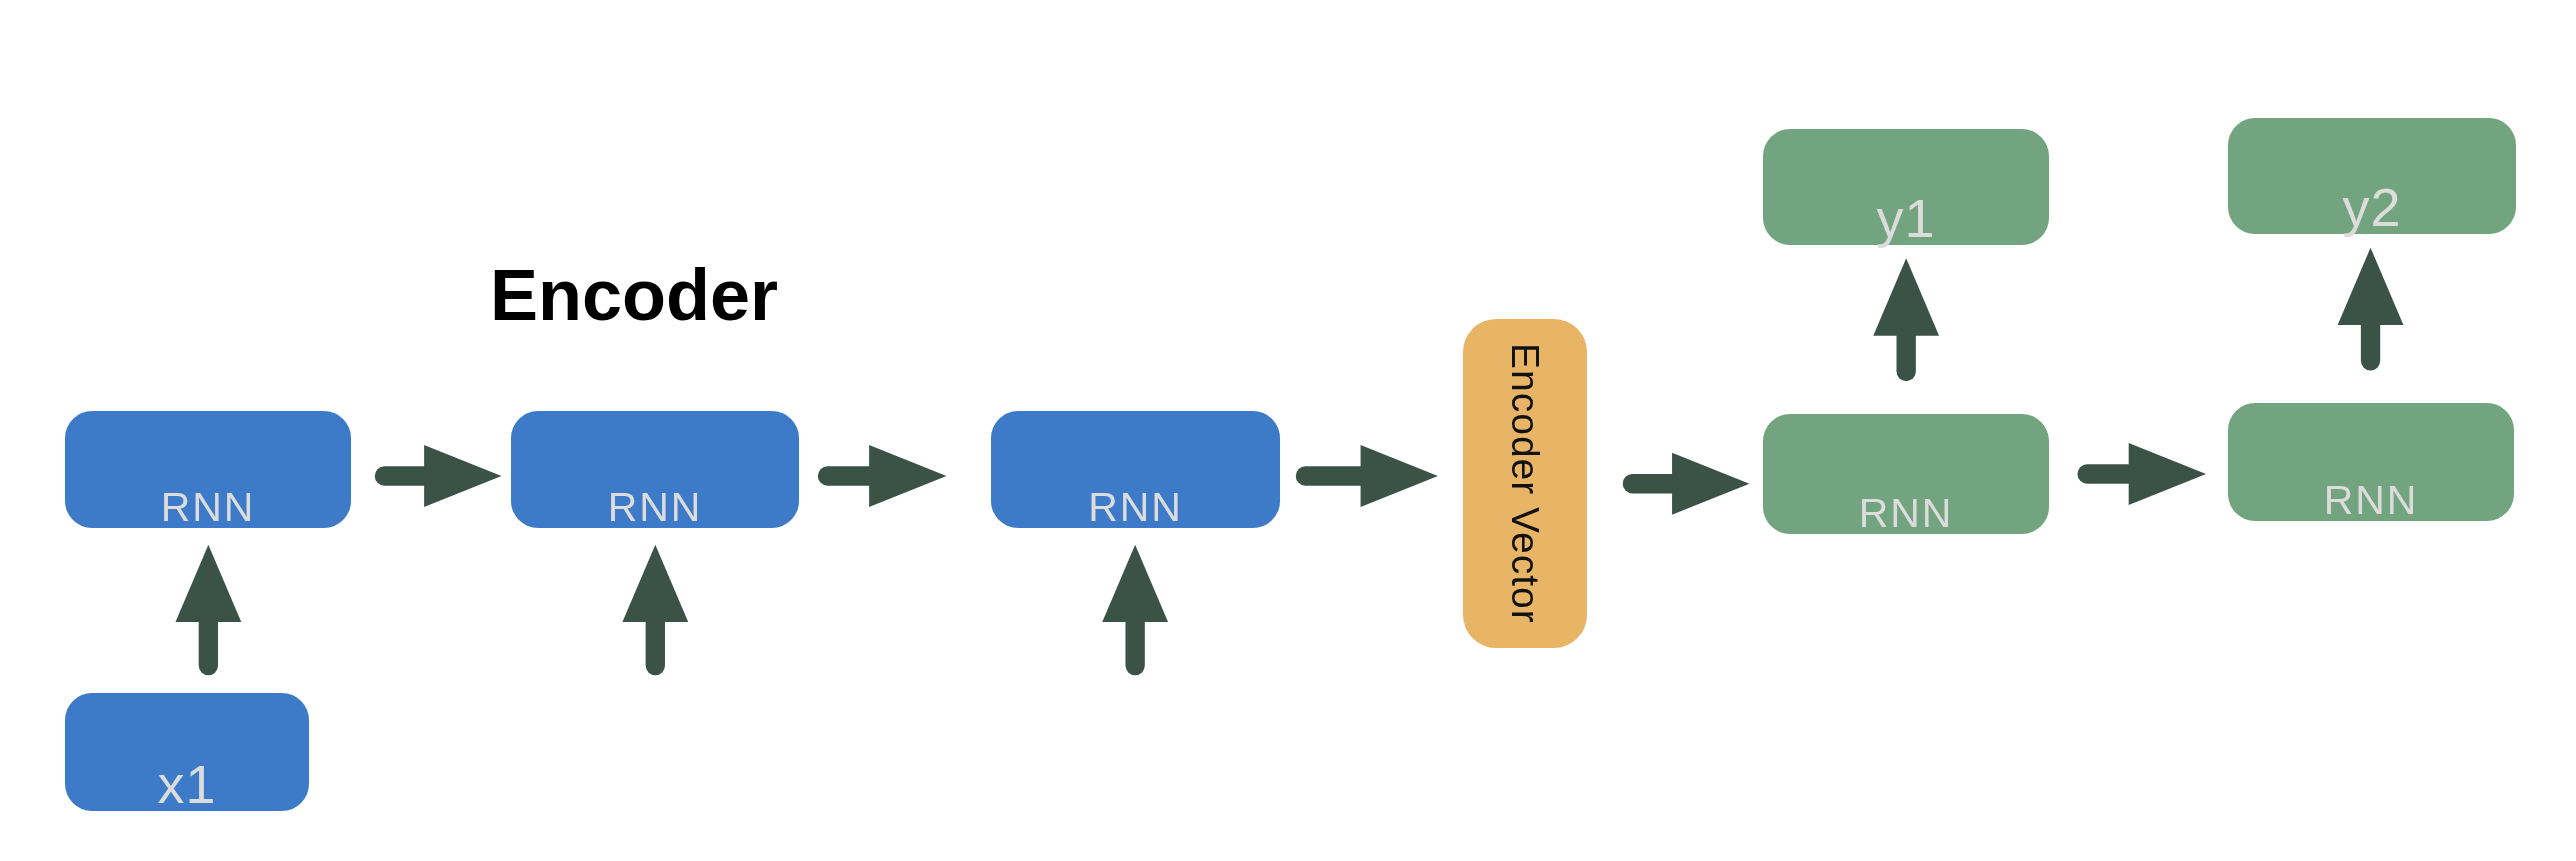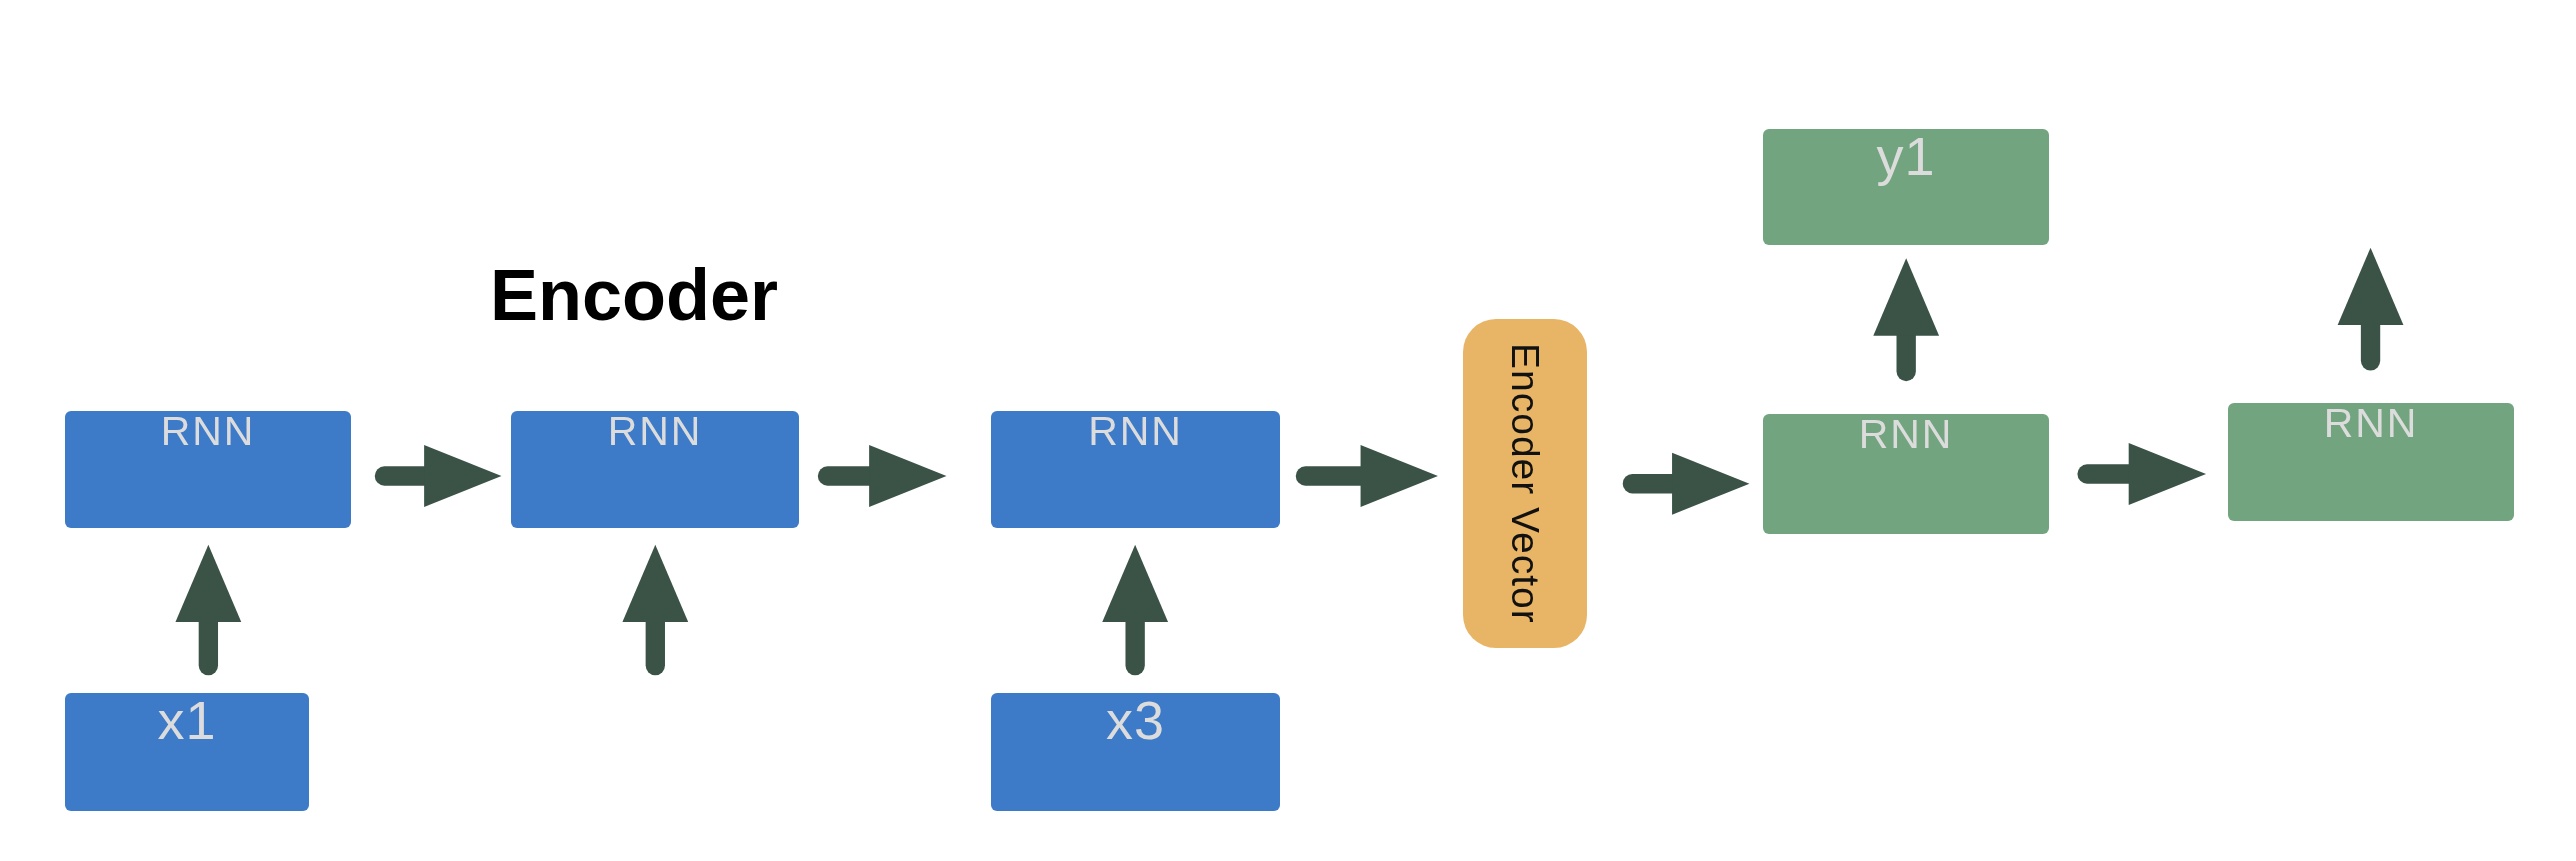--- a/index.html
+++ b/index.html
@@ -11,23 +11,23 @@
     position: relative;
     width: 2576px;
     height: 861px;
     background: #ffffff;
     font-family: "Liberation Sans", sans-serif;
     overflow: hidden;
   }
   .box {
     position: absolute;
     display: flex;
-    align-items: flex-start;
+    align-items: flex-end;
     justify-content: center;
-    border-radius: 6px;
+    border-radius: 27px;
     color: var(--box_text, #dcdcdc);
   }
   .box.blue   { background: var(--box_blue, #3d7bc8); }
   .box.green  { background: var(--box_green, #72a57f); }
   .box .lbl   { font-size: 41px; letter-spacing: 1.9px; line-height: 1; }
   .box .lbl.small { font-size: 54px; letter-spacing: 1px; }
   .bridge {
     position: absolute;
     background: var(--box_orange, #e8b465);
     border-radius: 33px;
@@ -79,37 +79,37 @@
   <div class="box blue" style="left:511px; top:411px; width:288px; height:117px;">
     <span class="lbl">RNN</span>
   </div>
   <div class="box blue" style="left:991px; top:411px; width:289px; height:117px;">
     <span class="lbl">RNN</span>
   </div>
 
   <div class="box blue" style="left:65px; top:693px; width:244px; height:118px;">
     <span class="lbl small">x1</span>
   </div>
-  <div class="box blue" style="left:991px; top:693px; width:289px; height:118px;">
-    <span class="lbl small">x3</span>
-  </div>
 
   <div class="bridge" style="left:1463px; top:319px; width:124px; height:329px;">
     <span class="vtext">Encoder Vector</span>
   </div>
 
   <div class="box green" style="left:1763px; top:414px; width:286px; height:120px;">
     <span class="lbl">RNN</span>
   </div>
   <div class="box green" style="left:2228px; top:403px; width:286px; height:118px;">
     <span class="lbl">RNN</span>
   </div>
 
   <div class="box green" style="left:1763px; top:129px; width:286px; height:116px;">
     <span class="lbl small">y1</span>
+  </div>
+  <div class="box green" style="left:2228px; top:118px; width:288px; height:116px;">
+    <span class="lbl small">y2</span>
   </div>
 
   <svg class="arrows" width="2576" height="861" viewBox="0 0 2662 890">
 
     <g>
       <path class="stem" d="M397,492 L446,492"></path>
       <path class="head" d="M518,492 L438,460 L438,524 Z"></path>
     </g>
 
     <g>

